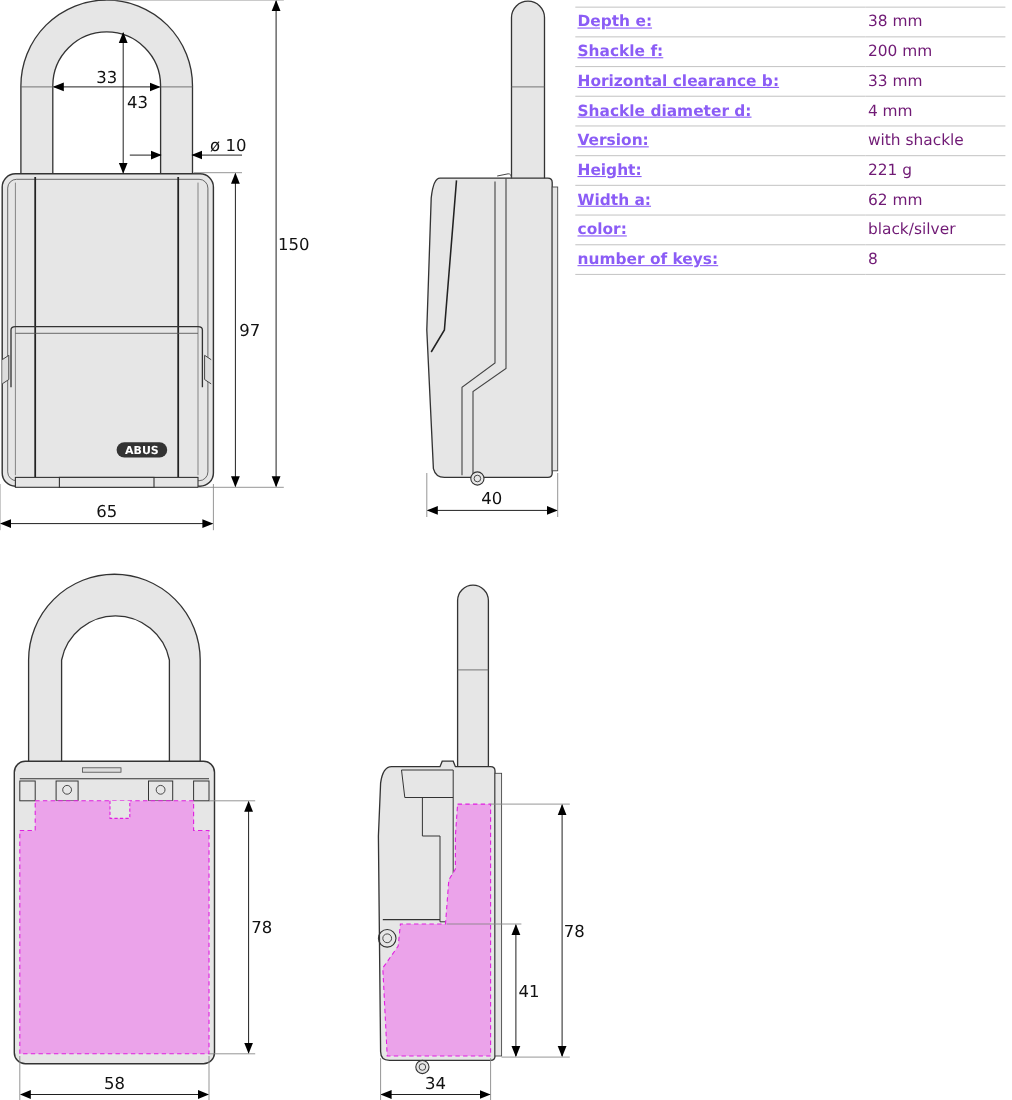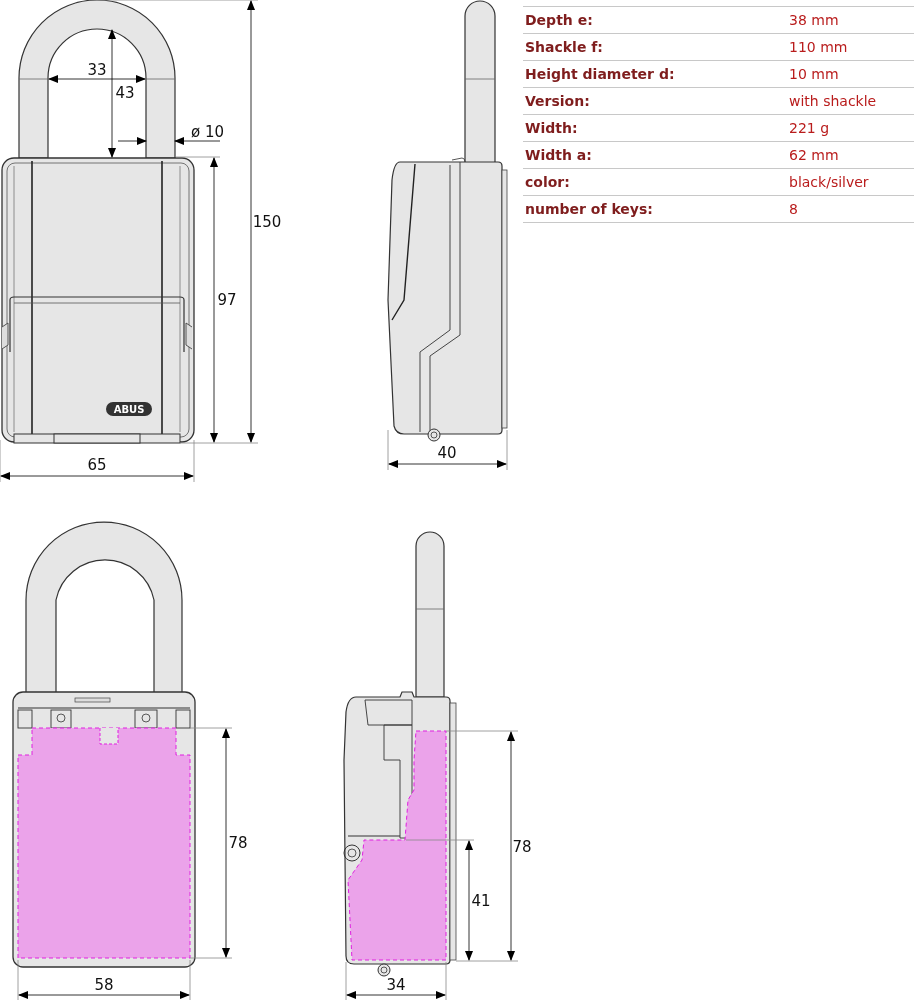--- a/index.html
+++ b/index.html
@@ -3,22 +3,22 @@
 <meta charset="utf-8">
 <style>
   html, body { margin:0; padding:0; background:#ffffff; }
   body { width:920px; height:1000px; position:relative; overflow:hidden; font-family:"DejaVu Sans", sans-serif; }
   .drawing { position:absolute; left:0; top:0; width:920px; height:1000px; }
   .dim { font-family:"DejaVu Sans", sans-serif; font-size:15px; fill:#111; }
   .spec-table { position:absolute; left:523px; top:6px; width:391px; border-collapse:collapse; font-family:"DejaVu Sans", sans-serif; font-size:14px; color:#222; }
   .spec-table tr { border-top:1px solid #c8c8c8; }
   .spec-table tr:last-child { border-bottom:1px solid #c8c8c8; }
   .spec-table td { height:26px; padding:0 0 0 2px; vertical-align:middle; white-space:nowrap; }
-  .spec-table td.k { font-weight:bold; width:262px; color:#7f1d1d; }
-  .spec-table td.v { color:#b91c1c; }
+  .spec-table td.k { font-weight:bold; width:262px; color:#8b5cf6;text-decoration:underline; }
+  .spec-table td.v { color:#701a75; }
 </style>
 </head>
 <body>
 
 <svg class="drawing" viewBox="0 0 920 1000" xmlns="http://www.w3.org/2000/svg">
   <defs>
     <marker id="arr" markerWidth="10" markerHeight="10" refX="9" refY="5" orient="auto-start-reverse" markerUnits="userSpaceOnUse">
       <path d="M0,1 L10,5 L0,9 z" fill="#000"></path>
     </marker>
   </defs>
@@ -141,32 +141,36 @@
 </svg>
 
 <table class="spec-table">
   <tbody>
     <tr>
         <td class="k">Depth e:</td>
         <td class="v">38 mm</td>
       </tr>
     <tr>
         <td class="k">Shackle f:</td>
-        <td class="v">110 mm</td>
+        <td class="v">200 mm</td>
       </tr>
     <tr>
-        <td class="k">Height diameter d:</td>
-        <td class="v">10 mm</td>
+        <td class="k">Horizontal clearance b:</td>
+        <td class="v">33 mm</td>
+      </tr>
+    <tr>
+        <td class="k">Shackle diameter d:</td>
+        <td class="v">4 mm</td>
       </tr>
     <tr>
         <td class="k">Version:</td>
         <td class="v">with shackle</td>
       </tr>
     <tr>
-        <td class="k">Width:</td>
+        <td class="k">Height:</td>
         <td class="v">221 g</td>
       </tr>
     <tr>
         <td class="k">Width a:</td>
         <td class="v">62 mm</td>
       </tr>
     <tr>
         <td class="k">color:</td>
         <td class="v">black/silver</td>
       </tr>

